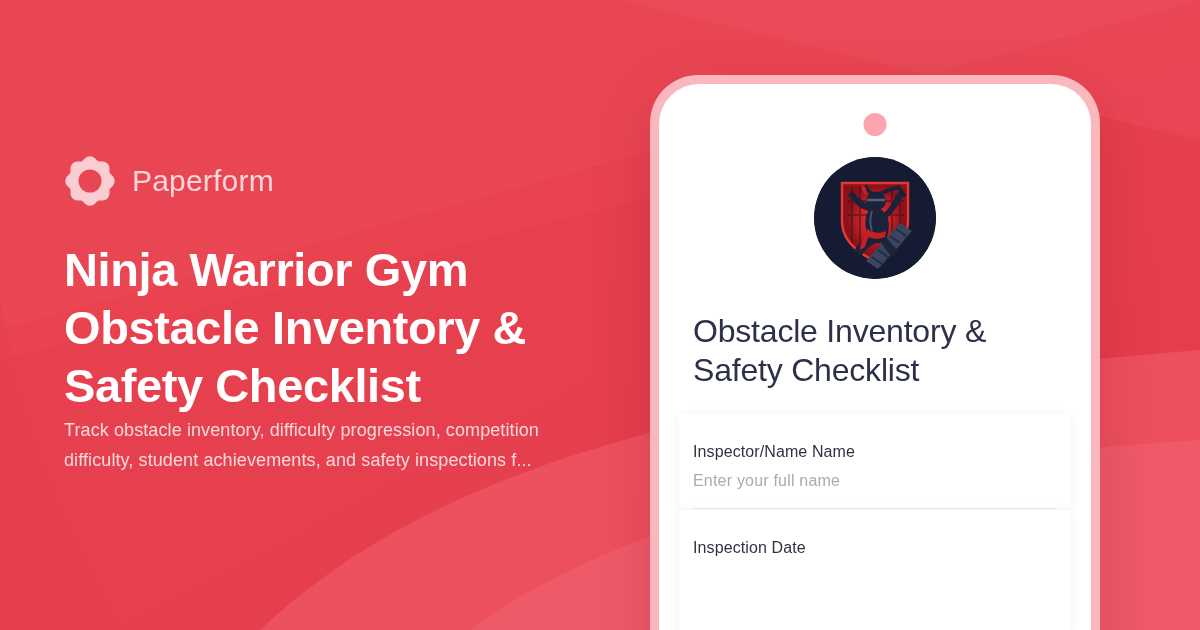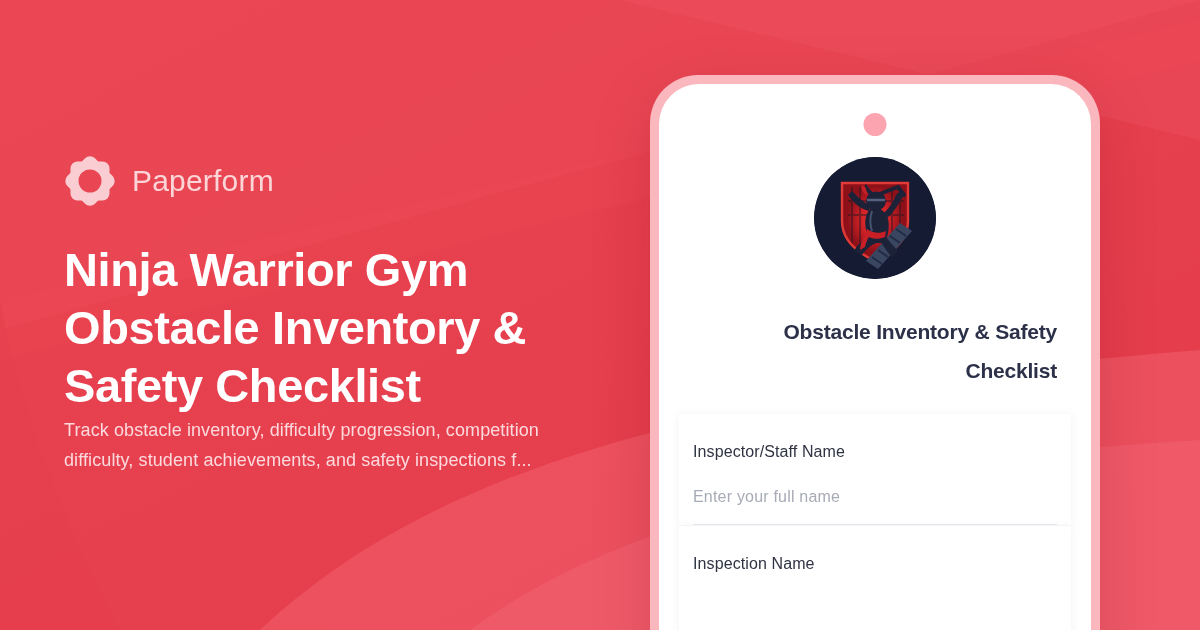--- a/index.html
+++ b/index.html
@@ -99,24 +99,24 @@
     border-radius:50%;
     overflow:hidden;
     background:#141B33;
   }
   #form-avatar svg { display:block; width:122px; height:122px; }
 
   #form-title {
     position:absolute;
     left:0; right:0; top:228px;
     padding:0 34px;
-    text-align:right;
-    font-size:21px;
+    text-align:left;
+    font-size:32px;
     line-height:39px;
-    font-weight:700;
+    font-weight:400;
     color:#2C3048;
     letter-spacing:-0.2px;
   }
 
   #fields {
     position:absolute;
     left:20px; right:20px; top:330px;
   }
   .field-card {
     position:relative;
@@ -126,21 +126,21 @@
   }
   .field-card + .field-card { margin-top:1px; }
   .field-label {
     font-size:16px;
     line-height:22px;
     color:#2F3342;
     font-weight:400;
     letter-spacing:0.1px;
   }
   .field-input-line {
-    margin-top:24px;
+    margin-top:8px;
     height:38px;
     border-bottom:1px solid #EAEBEF;
     display:flex; align-items:flex-start;
   }
   .field-placeholder {
     font-size:16px;
     line-height:20px;
     color:#A7ABB6;
     letter-spacing:0.2px;
   }
@@ -265,28 +265,28 @@
             <path d="M58 54 C56 60 56 68 58 74" stroke="#46526E" stroke-width="2" fill="none"></path>
           </g>
         </svg>
       </div>
 
       <h2 id="form-title">Obstacle Inventory &amp; Safety Checklist</h2>
 
       <div id="fields">
 
         <div class="field-card">
-          <div class="field-label">Inspector/Staff Name</div>
+          <div class="field-label">Inspector/Name Name</div>
           <div class="field-input-line">
             <span class="field-placeholder">Enter your full name</span>
           </div>
         </div>
 
         <div class="field-card tall">
-          <div class="field-label">Inspection Name</div>
+          <div class="field-label">Inspection Date</div>
           <div class="field-input-line">
             <span class="field-placeholder"></span>
           </div>
         </div>
 
       </div>
     </div>
   </div>
 
 </div>

